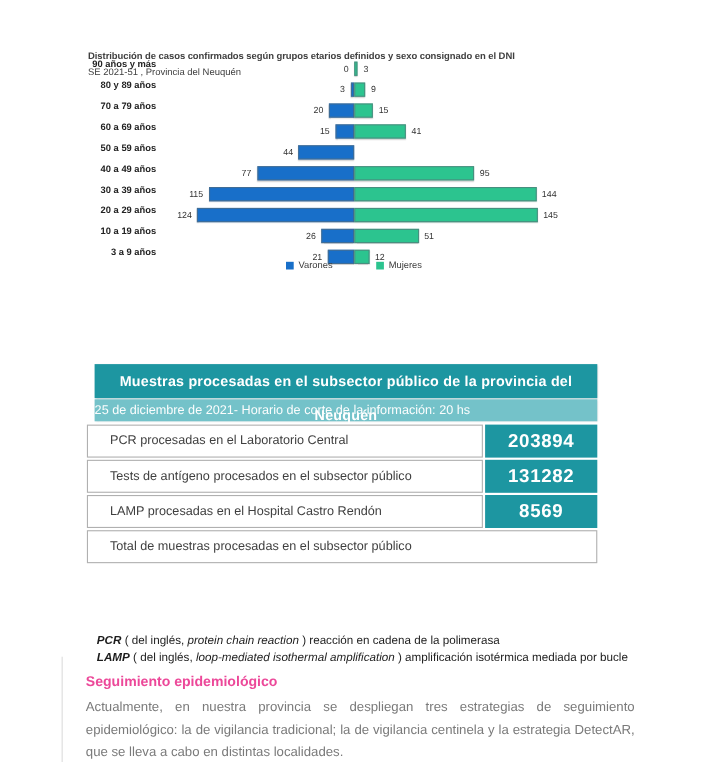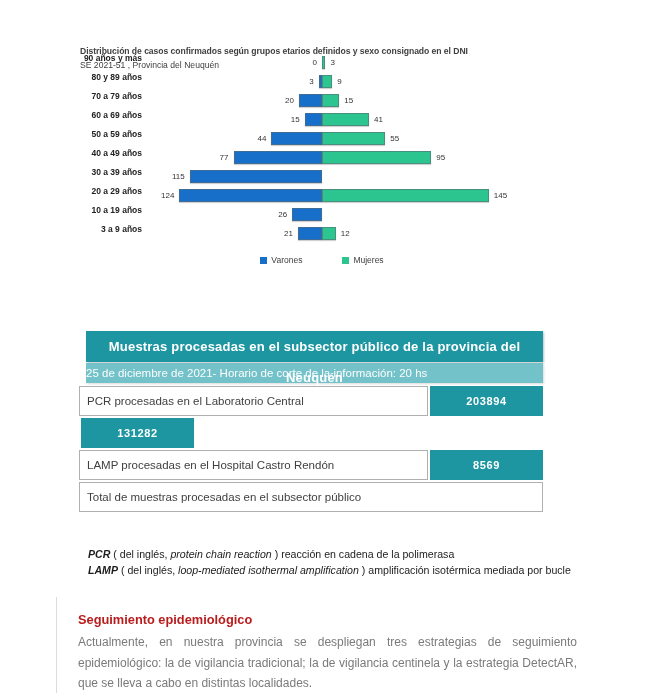--- a/index.html
+++ b/index.html
@@ -16,55 +16,55 @@
   .chart{position:absolute;left:80px;top:53px;}
   .chart-row{display:flex;align-items:flex-start;height:19px;}
   .age-label{width:62px;text-align:right;font-size:8.5px;font-weight:bold;color:#222;white-space:nowrap;}
   .half{display:flex;align-items:center;height:100%;}
   .half.left{width:180px;justify-content:flex-end;}
   .half.right{width:200px;justify-content:flex-start;}
   .bar{height:13px;border:1px solid rgba(92,108,116,0.6);box-shadow:0 1px 1px rgba(0,0,0,0.18);box-sizing:border-box;}
   .bar.zero{border:none;box-shadow:none;}
   .val{font-size:8px;color:#333;margin:0 5px;white-space:nowrap;}
 
-  .legend{position:absolute;left:80px;top:255px;width:484px;display:flex;justify-content:center;gap:40px;}
+  .legend{position:absolute;left:80px;top:236px;width:484px;display:flex;justify-content:center;gap:40px;}
   .legend-item{display:flex;align-items:center;gap:4px;font-size:8.5px;color:#3c3c3c;}
   .swatch{width:7px;height:7px;display:inline-block;}
 
   
   .samples-table{position:absolute;left:79px;top:331px;width:464px;}
   .t-header{
     margin-left:7px;background:var(--teal);color:#ffffff;font-weight:bold;font-size:13px;
     text-align:center;height:31px;line-height:31px;letter-spacing:0.2px;
     box-shadow:1px 1px 2px rgba(0,0,0,0.25);margin-bottom:1px;
   }
   .t-subtitle{
     margin-left:7px;background:var(--teal-light);color:#fbfdfd;font-size:11.5px;
     text-align:left;height:20px;line-height:20px;margin-bottom:3px;
     box-shadow:1px 1px 2px rgba(0,0,0,0.15);
   }
   .t-row{display:flex;height:30px;margin-bottom:2px;}
   .t-label{
-    flex:1;display:flex;align-items:center;padding-left:7px;font-size:11.5px;color:#3f3f3f;
+    flex:1;display:flex;align-items:center;padding-left:20px;font-size:11.5px;color:#3f3f3f;
     background:#fff;border:1px solid #b0b0b0;box-sizing:border-box;
   }
   .t-value{
-    width:113px;margin-left:2px;background:var(--value-bg);color:#ffffff;font-weight:bold;
-    font-size:11px;display:flex;align-items:center;justify-content:center;letter-spacing:0.6px;
-  }
-
-  
-  .footnotes{position:absolute;left:88px;top:547px;font-size:10.6px;color:#1c1c1c;line-height:15.5px;}
+    width:102px;margin-left:2px;background:var(--value-bg);color:#ffffff;font-weight:bold;
+    font-size:17px;display:flex;align-items:center;justify-content:center;letter-spacing:0.6px;
+  }
+
+  
+  .footnotes{position:absolute;left:88px;top:575px;font-size:10.6px;color:#1c1c1c;line-height:15.5px;}
   .fn-abbr{font-weight:bold;font-style:italic;}
   .fn-term{font-style:italic;}
 
   
   .vline{position:absolute;left:56px;top:597px;width:1px;height:96px;background:#dcdcdc;}
   .bottom-section{position:absolute;left:78px;top:612px;width:499px;}
-  .bottom-heading{font-weight:bold;font-size:12.8px;color:#b91c1c;margin-bottom:5px;}
+  .bottom-heading{font-weight:bold;font-size:12.8px;color:#ec4899;margin-bottom:5px;}
   .bottom-text{font-size:12px;line-height:20.5px;color:var(--body-gray);text-align:justify;}
 </style>
 </head>
 <body>
 
 <div class="report-header">
   <div class="report-title">Distribución de casos confirmados según grupos etarios definidos y sexo consignado en el DNI</div>
   <div class="report-subtitle">SE 2021-51 , Provincia del Neuquén</div>
 </div>
 
@@ -113,59 +113,63 @@
           <div class="bar" style="width:47.1px;background:#2cc48f;"></div>
           <span class="val">41</span>
         </div>
       </div>
       <div class="chart-row">
         <div class="age-label">50 a 59 años</div>
         <div class="half left">
           <span class="val">44</span>
           <div class="bar" style="width:50.6px;background:#186fc9;"></div>
         </div>
-        <div class="half right">
-          <div class="bar" style="width:63.2px;background:#2cc48f;"></div>
-          <span class="val">55</span>
-        </div>
       </div>
       <div class="chart-row">
         <div class="age-label">40 a 49 años</div>
         <div class="half left">
           <span class="val">77</span>
           <div class="bar" style="width:88.5px;background:#186fc9;"></div>
         </div>
         <div class="half right">
           <div class="bar" style="width:109.2px;background:#2cc48f;"></div>
           <span class="val">95</span>
         </div>
       </div>
       <div class="chart-row">
         <div class="age-label">30 a 39 años</div>
         <div class="half left">
           <span class="val">115</span>
           <div class="bar" style="width:132.3px;background:#186fc9;"></div>
         </div>
+        <div class="half right">
+          <div class="bar" style="width:165.6px;background:#2cc48f;"></div>
+          <span class="val">144</span>
+        </div>
       </div>
       <div class="chart-row">
         <div class="age-label">20 a 29 años</div>
         <div class="half left">
           <span class="val">124</span>
           <div class="bar" style="width:142.6px;background:#186fc9;"></div>
         </div>
         <div class="half right">
           <div class="bar" style="width:166.8px;background:#2cc48f;"></div>
           <span class="val">145</span>
         </div>
       </div>
       <div class="chart-row">
         <div class="age-label">10 a 19 años</div>
         <div class="half left">
           <span class="val">26</span>
           <div class="bar" style="width:29.9px;background:#186fc9;"></div>
+        </div>
+        <div class="half right">
+          <div class="bar" style="width:58.6px;background:#2cc48f;"></div>
+          <span class="val">51</span>
         </div>
       </div>
       <div class="chart-row">
         <div class="age-label">3 a 9 años</div>
         <div class="half left">
           <span class="val">21</span>
           <div class="bar" style="width:24.1px;background:#186fc9;"></div>
         </div>
         <div class="half right">
           <div class="bar" style="width:13.8px;background:#2cc48f;"></div>
@@ -188,20 +192,21 @@
 
 <div class="samples-table">
   <div class="t-header">Muestras procesadas en el subsector público de la provincia del Neuquén</div>
   <div class="t-subtitle">25 de diciembre de 2021- Horario de corte de la información: 20 hs</div>
   <div id="table-rows">
       <div class="t-row">
         <div class="t-label">PCR procesadas en el Laboratorio Central</div>
         <div class="t-value">203894</div>
       </div>
       <div class="t-row">
+        <div class="t-label">Tests de antígeno procesados en el subsector público</div>
         <div class="t-value">131282</div>
       </div>
       <div class="t-row">
         <div class="t-label">LAMP procesadas en el Hospital Castro Rendón</div>
         <div class="t-value">8569</div>
       </div>
       <div class="t-row">
         <div class="t-label">Total de muestras procesadas en el subsector público</div>
       </div>
     </div>

